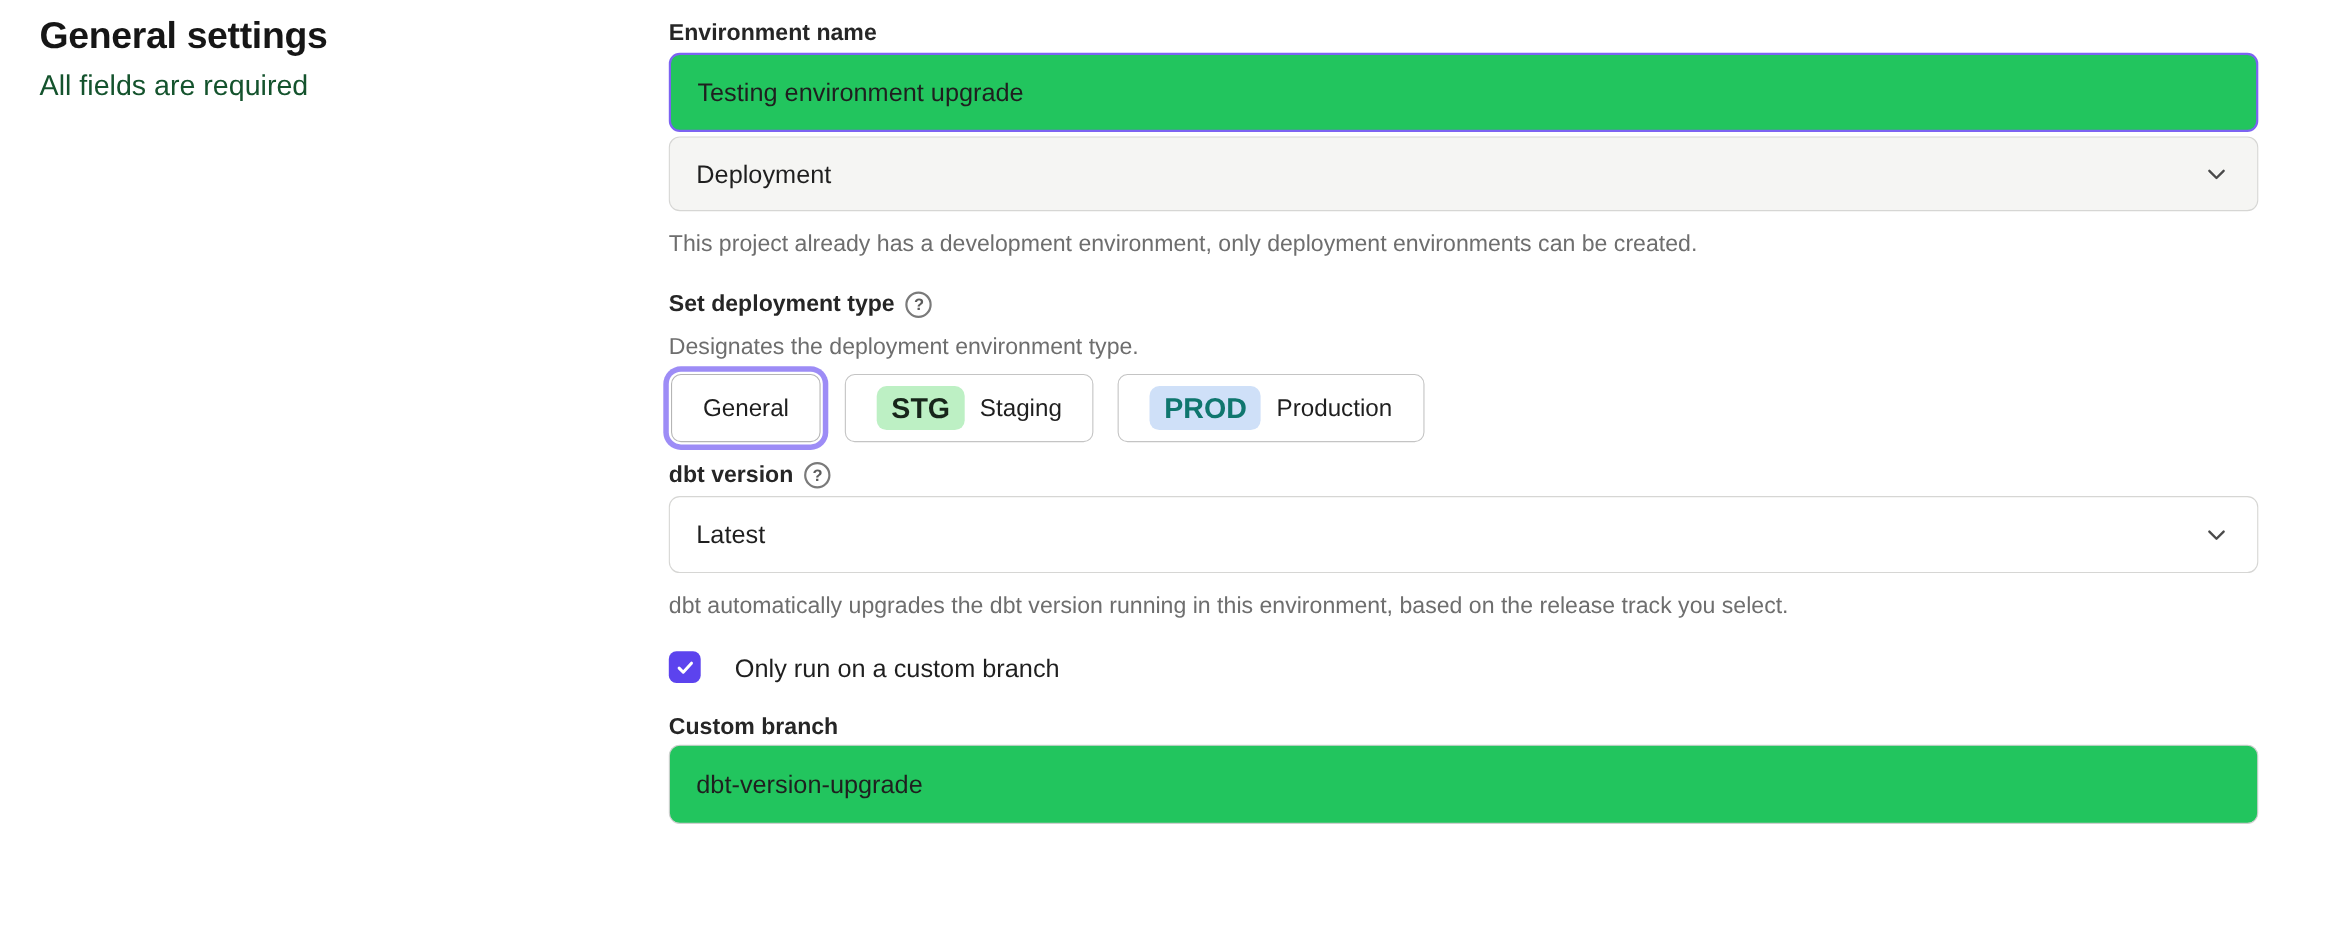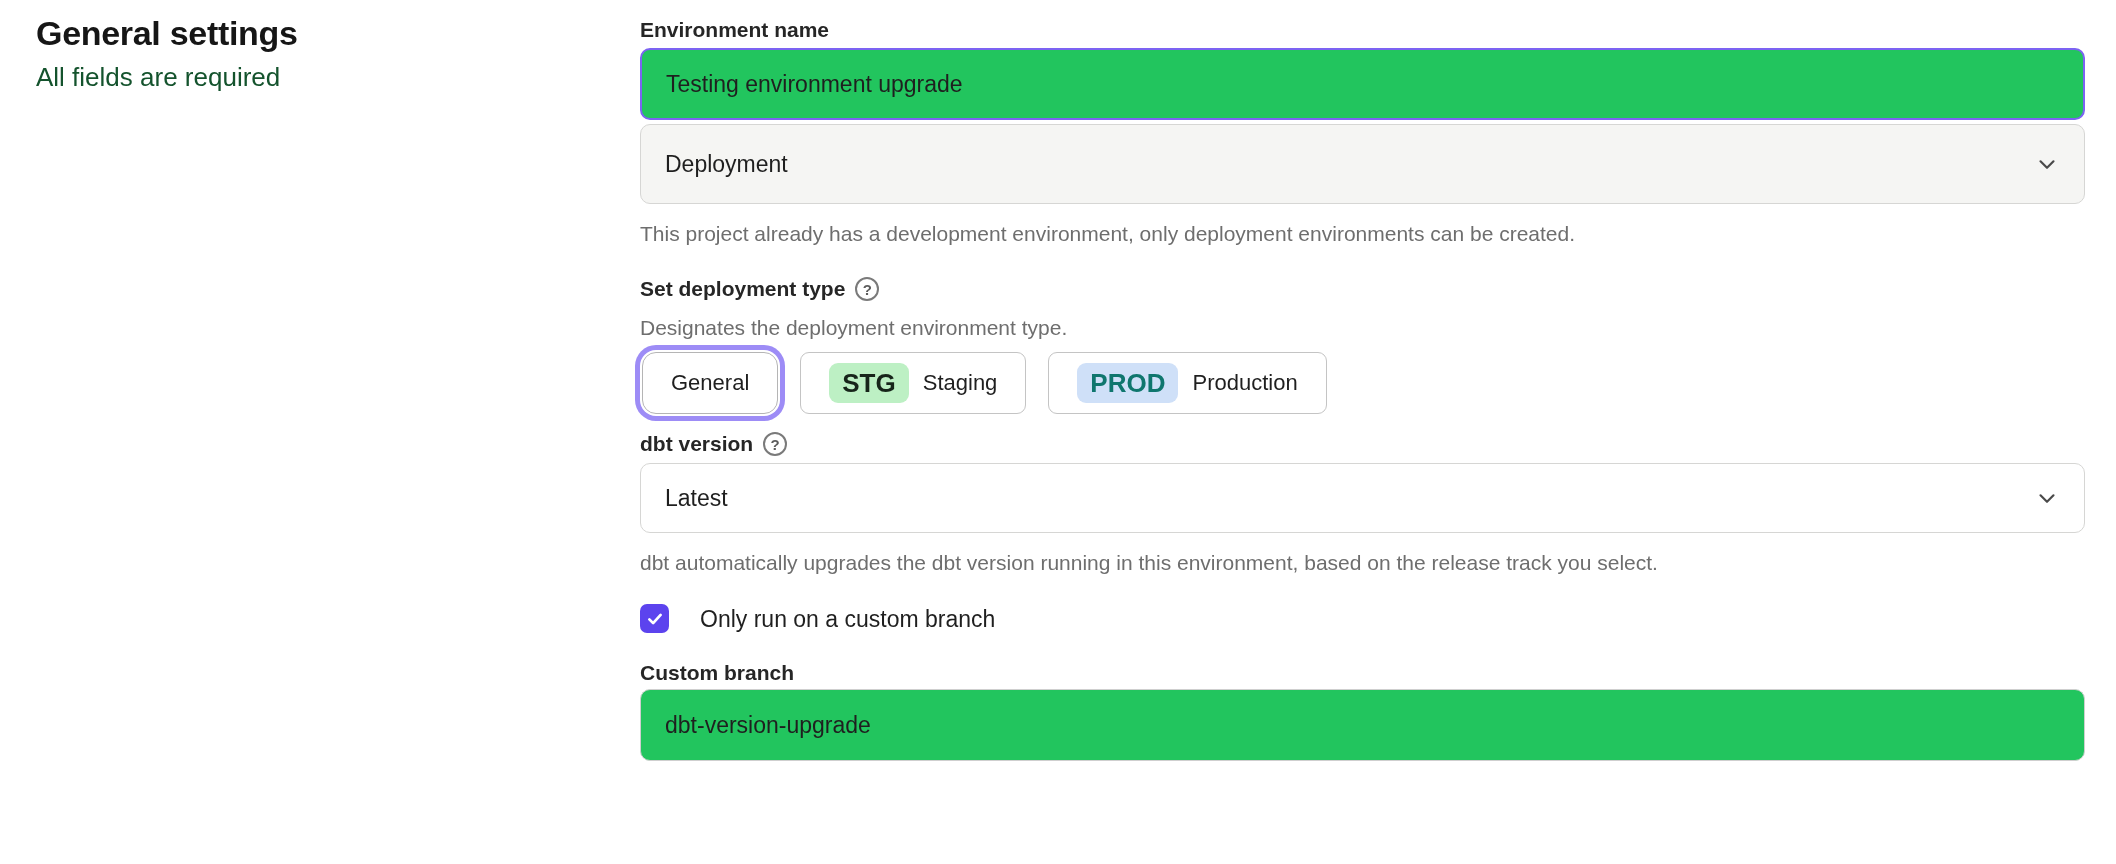--- a/index.html
+++ b/index.html
@@ -8,42 +8,42 @@
     background: #ffffff;
     font-family: "Liberation Sans", sans-serif;
     color: #1f1f1f;
     overflow: hidden;
     position: relative;
   }
   .left-col { position: absolute; left: 36px; top: 12px; width: 560px; }
   .page-title { font-size: 34px; font-weight: 700; color: #161616; letter-spacing: -0.3px; line-height: 42px; }
   .page-subtitle { margin-top: 9px; font-size: 26px; color: #14532d; line-height: 28px; }
 
-  .form-col { position: absolute; left: 640px; top: 0; width: 1445px; }
+  .form-col { position: absolute; left: 608px; top: 0; width: 1445px; }
 
   .field-label { font-size: 21px; font-weight: 600; color: #262626; line-height: 28px; }
   .field-label.disabled { color: #aeaeae; }
   .helper-text { font-size: 21px; color: #6e6e6e; line-height: 28px; }
 
   .mt16 { margin-top: 16px; } .mt28 { margin-top: 28px; } .mt4 { margin-top: 4px; }
   .mt26 { margin-top: 26px; } .mt10 { margin-top: 10px; } .mt34 { margin-top: 15px; }
   .mt2  { margin-top: 2px; }
 
   .text-input {
     width: 100%; height: 72px;
     border: 1px solid #cfcfcf; border-radius: 10px;
     font-family: "Liberation Sans", sans-serif;
     font-size: 23px; color: #1f1f1f;
     padding: 0 24px; background: #22c55e;
     outline: none; display: block;
   }
   .text-input.focused { border: 2px solid #7c63f2; }
 
   .select {
-    width: 100%; height: 80px;
+    width: 100%; height: 68px;
     border: 1px solid #d6d6d4; border-radius: 10px;
     background: #ffffff;
     display: flex; align-items: center; justify-content: space-between;
     padding: 0 24px; cursor: pointer;
   }
   .select.disabled { background: #f5f5f3; cursor: default; }
   .select.tall { height: 70px; }
   .select-value { font-size: 23px; color: #1f1f1f; }
   .chevron { width: 26px; height: 26px; flex: 0 0 auto; }
 
@@ -62,21 +62,20 @@
     border: 1px solid #c4c4c4; border-radius: 9px;
     display: inline-flex; align-items: center;
     padding: 0 28px; gap: 14px;
     font-family: "Liberation Sans", sans-serif;
     font-size: 22px; color: #1f1f1f; cursor: pointer;
   }
   .type-btn.selected {
     border-color: #b5b5b5;
     box-shadow: 0 0 0 2px #ffffff, 0 0 0 7px #9d8cf6;
     margin-left: 2px;
-    border-radius: 14px;
   }
   .badge {
     display: inline-flex; align-items: center; justify-content: center;
     height: 40px; border-radius: 9px; padding: 0 13px;
     font-size: 26px; font-weight: 600; color: #17251a;
   }
   .badge.stg  { background: #bdf0c4; }
   .badge.prod { background: #cfe0f8; color: #0f766e; }
 
   .check-row { display: flex; align-items: flex-end; gap: 31px; height: 30px; }

